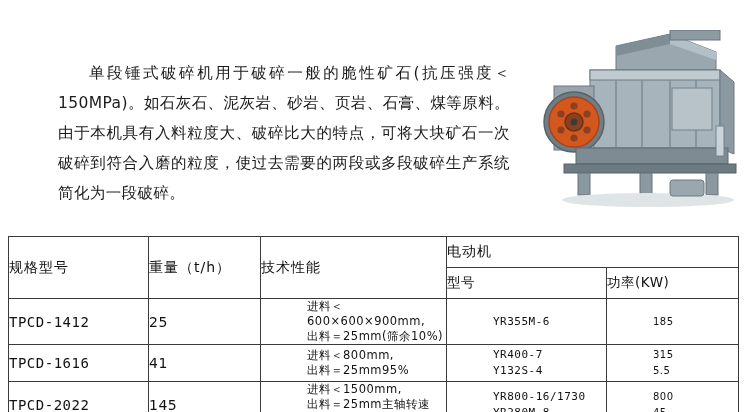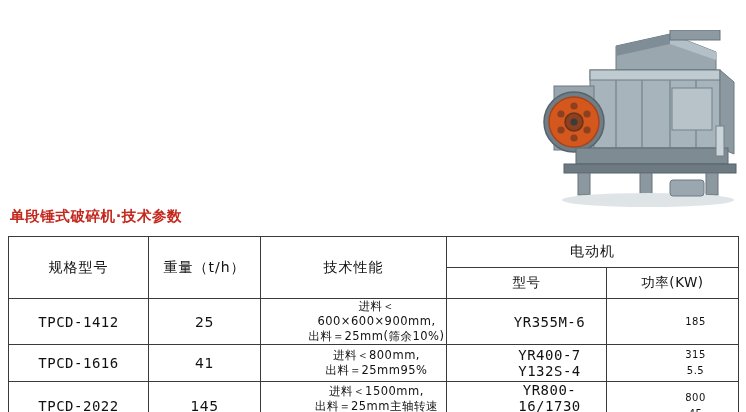--- a/index.html
+++ b/index.html
@@ -70,21 +70,21 @@
   }
   table.spec {
     border-collapse: collapse;
     width: 730px;
     table-layout: fixed;
     font-size: 13px;
   }
   table.spec th,
   table.spec td {
     border: 1px solid #3a3a3a;
-    text-align: center;
+    text-align: left;
     vertical-align: middle;
     padding: 0;
     color: #111;
     font-weight: normal;
   }
   .col-model  { width: 140px; }
   .col-weight { width: 112px; }
   .col-perf   { width: 186px; }
   .col-mtype  { width: 160px; }
   .col-mpower { width: 132px; }
@@ -116,35 +116,36 @@
     margin-left: 16px;
   }
   .perf-cell {
     text-align: left;
     padding-left: 8px;
     font-size: 11.5px;
     line-height: 15px;
   }
   .mtype-cell {
     font-family: "DejaVu Sans Mono", "Liberation Mono", monospace;
-    font-size: 14px;
+    font-size: 11px;
     line-height: 16px;
   }
   .mpower-cell {
     font-size: 10px;
     line-height: 16px;
   }
   .sub-line { display: block; margin-left: 46px; }
 </style>
 </head>
 <body>
 
 <div class="page">
 
   <div class="intro-wrap">
+    <p class="intro-text">单段锤式破碎机用于破碎一般的脆性矿石(抗压强度＜150MPa)。如石灰石、泥灰岩、砂岩、页岩、石膏、煤等原料。由于本机具有入料粒度大、破碎比大的特点，可将大块矿石一次破碎到符合入磨的粒度，使过去需要的两段或多段破碎生产系统简化为一段破碎。</p>
 
     <svg class="machine" viewBox="0 0 220 182">
 
       <rect x="0" y="0" width="220" height="182" fill="#ffffff"></rect>
 
       <polygon points="96,16 150,4 196,22 196,40 96,40" fill="#9aa7af" stroke="#6c7a83" stroke-width="1"></polygon>
       <polygon points="150,4 196,22 196,30 150,14" fill="#b4c0c7"></polygon>
       <polygon points="96,16 150,4 150,14 96,26" fill="#7f8d96"></polygon>
 
       <rect x="150" y="0" width="50" height="10" fill="#8d9aa2" stroke="#68757e" stroke-width="1"></rect>
@@ -184,21 +185,20 @@
       <rect x="186" y="143" width="12" height="22" fill="#8b98a0" stroke="#66737b" stroke-width="1"></rect>
 
       <ellipse cx="128" cy="170" rx="86" ry="7" fill="#dfe4e7"></ellipse>
 
       <rect x="150" y="150" width="34" height="16" rx="3" fill="#9aa7af" stroke="#6c7a83" stroke-width="1"></rect>
 
       <rect x="196" y="96" width="8" height="30" fill="#c9d3d8" stroke="#73818a" stroke-width="1"></rect>
     </svg>
   </div>
 
-  <div class="section-title">单段锤式破碎机·技术参数</div>
 
   <div class="table-wrap">
     <table class="spec">
       <colgroup>
         <col class="col-model">
         <col class="col-weight">
         <col class="col-perf">
         <col class="col-mtype">
         <col class="col-mpower">
       </colgroup>

